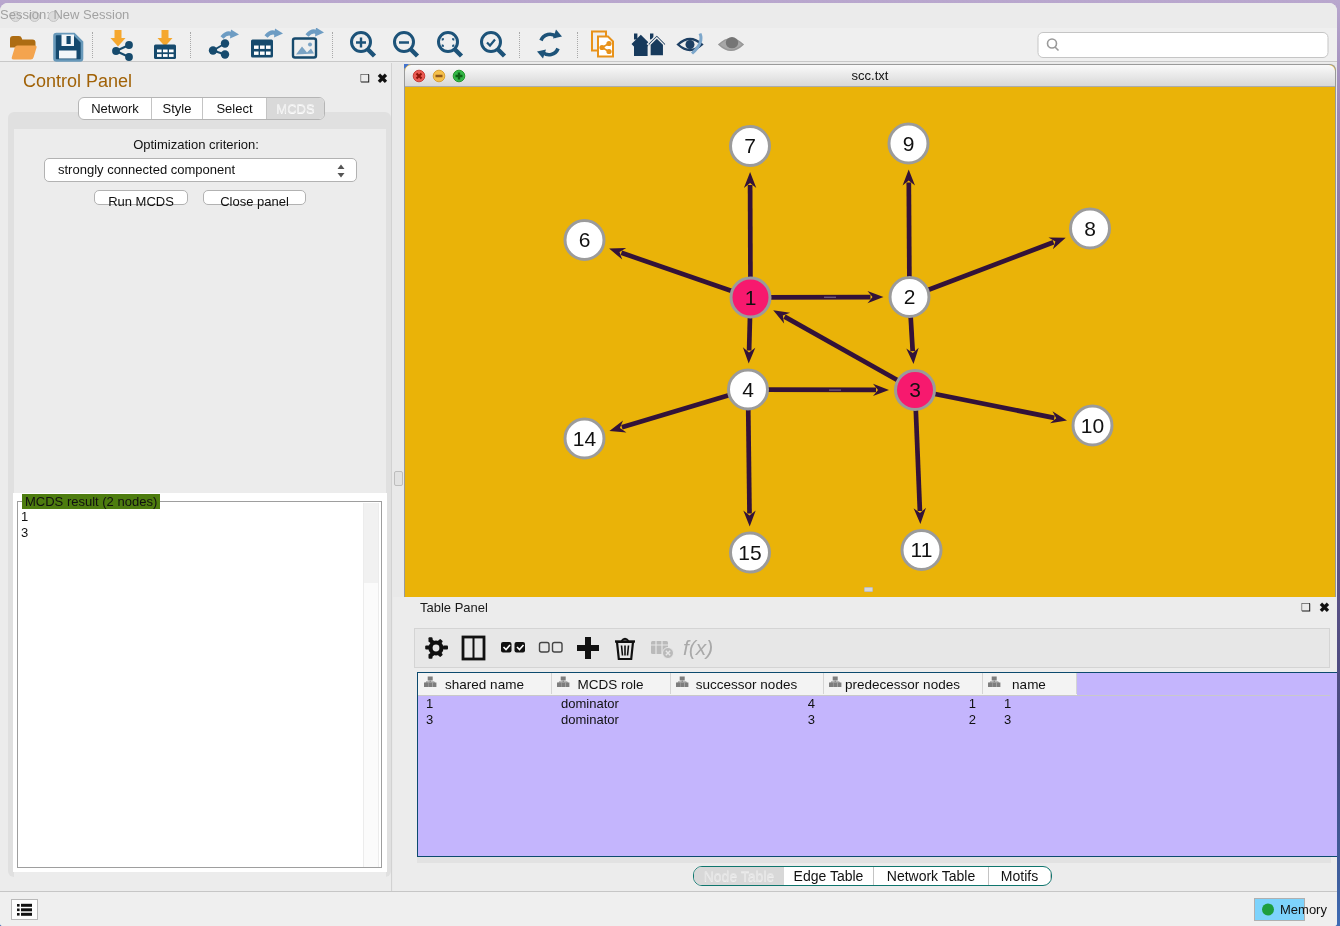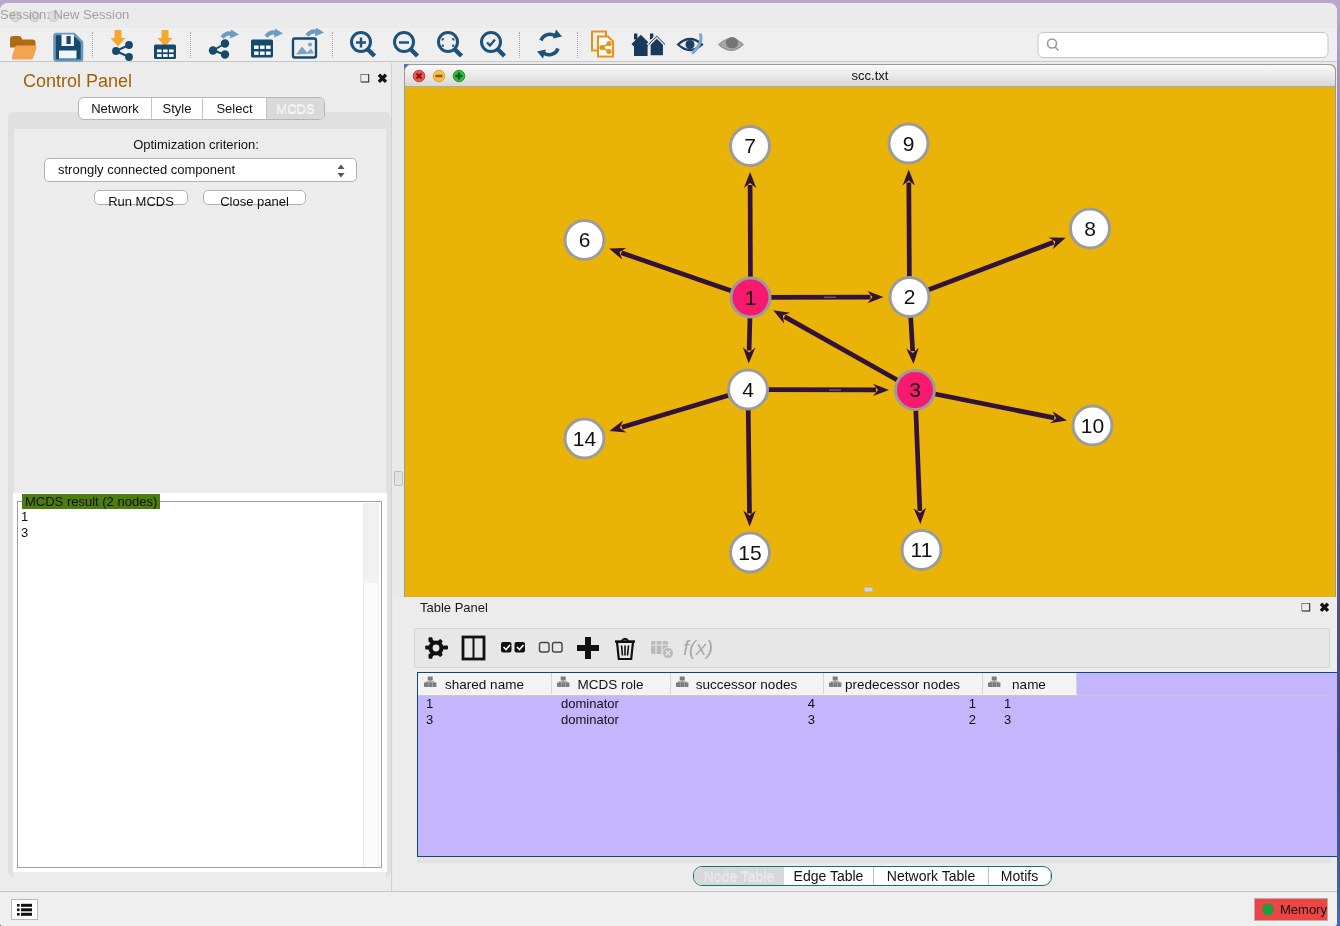--- a/index.html
+++ b/index.html
@@ -34,21 +34,21 @@
 #nettext{width:100%;text-align:center;top:3px;font-size:13px;color:#111}
 #tpanel{left:393px;top:534px;width:944px;height:297px;background:#ececec}
 #tptitle{left:27px;top:3px;font-size:13px;color:#1a1a1a}
 #ttoolbar{left:21px;top:31px;width:916px;height:40px;background:#e7e7e7;border:1px solid #d4d4d4}
 #tbl{left:24px;top:75px;width:1096px;height:185px;background:#c4b5fd;border:1px solid #0c4a6e}
 #btabs{left:300px;top:269px;height:20px;display:flex;border:1px solid #0f766e;border-radius:9px;overflow:hidden;background:#fff;font-size:14px}
 .btab{border-right:1px solid #c4c4c4;color:#111;text-align:center;white-space:nowrap;line-height:19px}
 .btab.sel{background:#d8d8d8;color:#e5e5e5;border-right:none;text-shadow:0 1px 0 #eee}
 #statusbar{left:0;top:888px;width:1337px;height:35px;background:#efefef;border-top:1px solid #c6c6c6}
 #listbtn{left:11px;top:7px;width:27px;height:21px;background:#fdfdfd;border:1px solid #b9b9b9}
-#membtn{left:1254px;top:6px;width:74px;height:23px;background:#ef4444;border:1px solid #b0b0b0;font-size:13px;color:#111}
+#membtn{left:1254px;top:6px;width:51px;height:23px;background:#7dd3fc;border:1px solid #b0b0b0;font-size:13px;color:#111}
 text{font-family:"Liberation Sans",sans-serif}
 </style></head><body>
 <div id="win">
 <div class="abs" id="titlebar">
  <div class="abs tl" style="left:10px"></div>
       <div class="abs tl" style="left:29px"></div>
       <div class="abs tl" style="left:48px"></div>
  <div class="abs" id="title">Session: New Session</div>
 </div>
 <div class="abs" id="toolbar">

